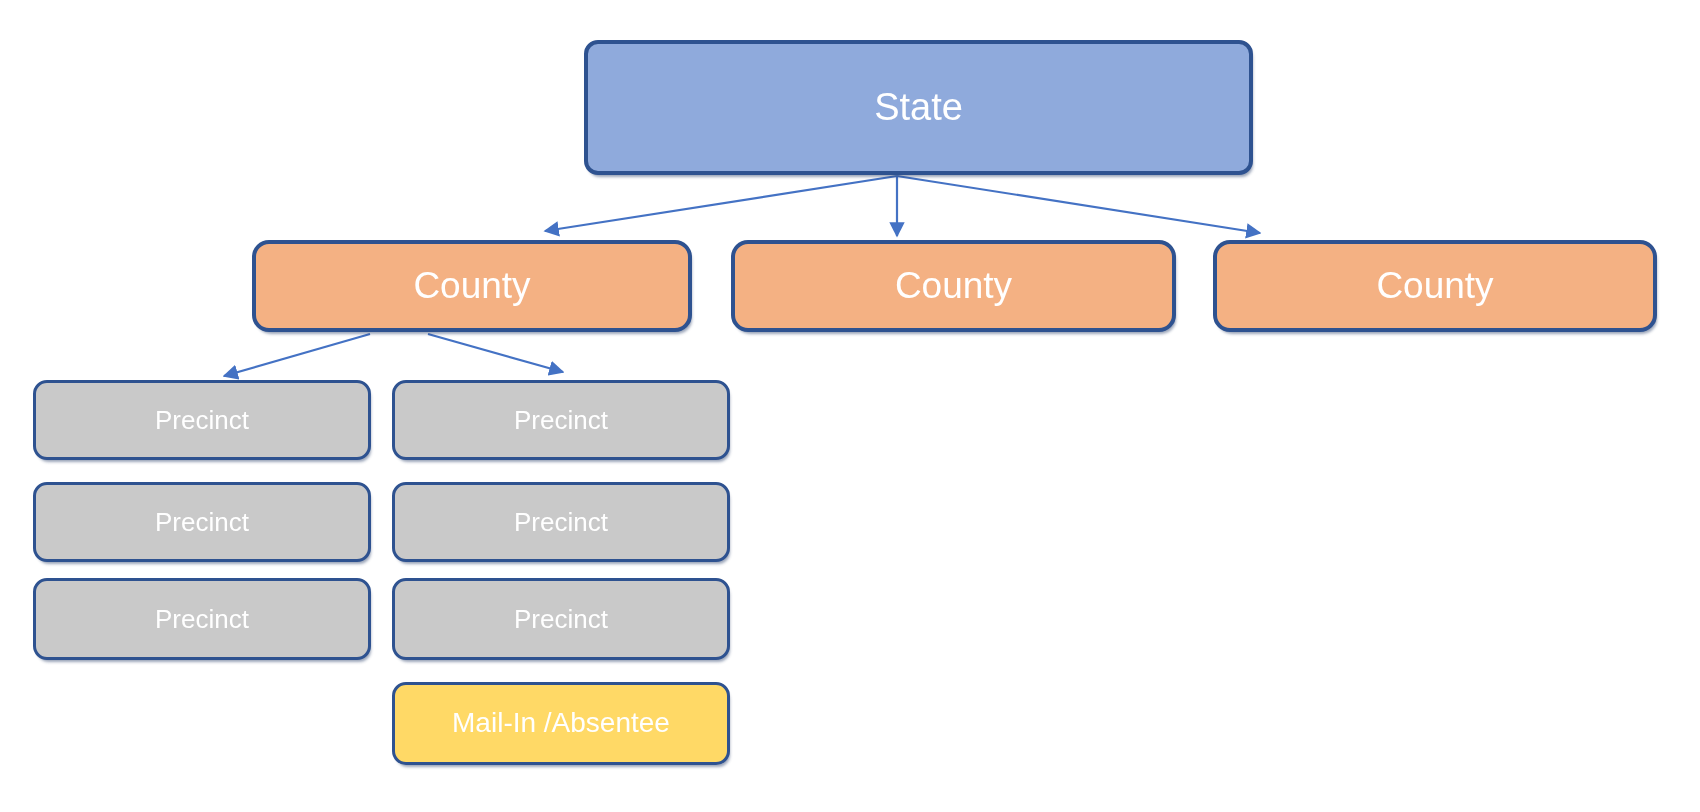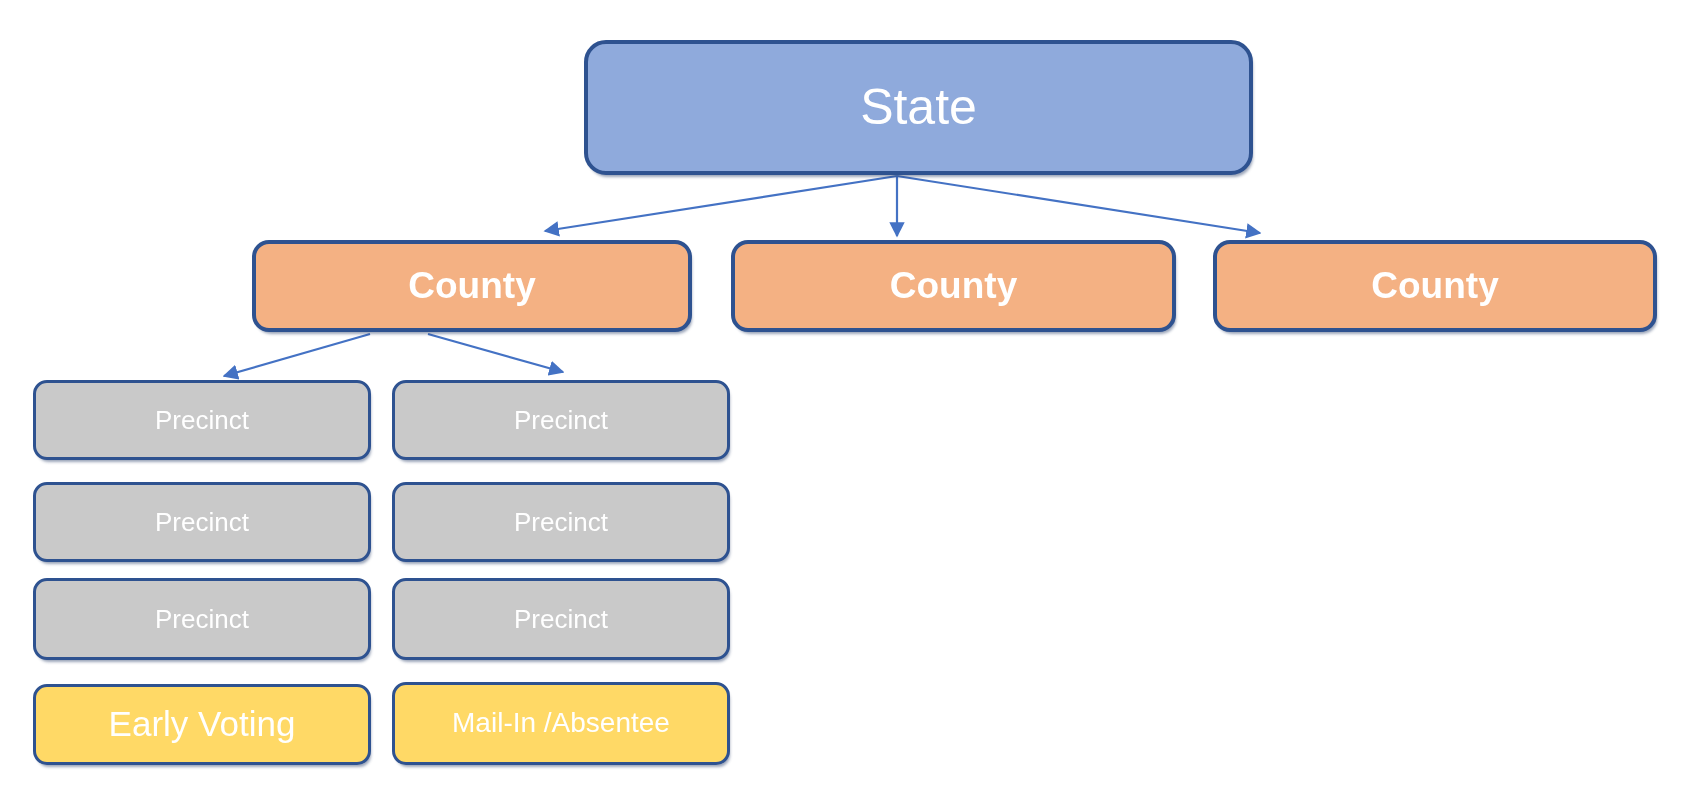--- a/index.html
+++ b/index.html
@@ -25,28 +25,27 @@
     color: var(--label-text, #fff);
     text-align: center;
     box-sizing: border-box;
     border-style: solid;
     border-color: var(--node-border, #2E5290);
     box-shadow: 2px 4px 3px -2px rgba(33, 56, 100, 0.45);
     line-height: 1.1;
   }
   .node--state {
     background: var(--state-fill, #8FAADC);
-    border-width: 4px; border-radius: 22px;
-    font-size: 50px;
+    border-width: 4px; border-radius: 14px;
+    font-size: 38px;
   }
   .node--county {
     background: var(--county-fill, #F4B183);
     border-width: 4px; border-radius: 17px;
     font-size: 37px;
-    font-weight: bold;
   }
   .node--precinct {
     background: var(--precinct-fill, #C9C9C9);
     border-width: 3px; border-radius: 14px;
     font-size: 26px;
   }
   .node--voting {
     background: var(--voting-fill, #FFD966);
     border-width: 3px; border-radius: 14px;
     font-size: 35px;
@@ -82,16 +81,15 @@
   <div class="node node--county" style="left:1213px; top:240px; width:444px; height:92px;">County</div>
 
   <div class="node node--precinct" style="left:33px; top:380px; width:338px; height:80px;">Precinct</div>
   <div class="node node--precinct" style="left:33px; top:482px; width:338px; height:80px;">Precinct</div>
   <div class="node node--precinct" style="left:33px; top:578px; width:338px; height:82px;">Precinct</div>
 
   <div class="node node--precinct" style="left:392px; top:380px; width:338px; height:80px;">Precinct</div>
   <div class="node node--precinct" style="left:392px; top:482px; width:338px; height:80px;">Precinct</div>
   <div class="node node--precinct" style="left:392px; top:578px; width:338px; height:82px;">Precinct</div>
 
-  <div class="node node--voting" style="left:33px; top:684px; width:338px; height:81px;">Early Voting</div>
   <div class="node node--voting node--voting-small" style="left:392px; top:682px; width:338px; height:83px;">Mail-In /Absentee</div>
 
 </div>
 
 </body></html>

